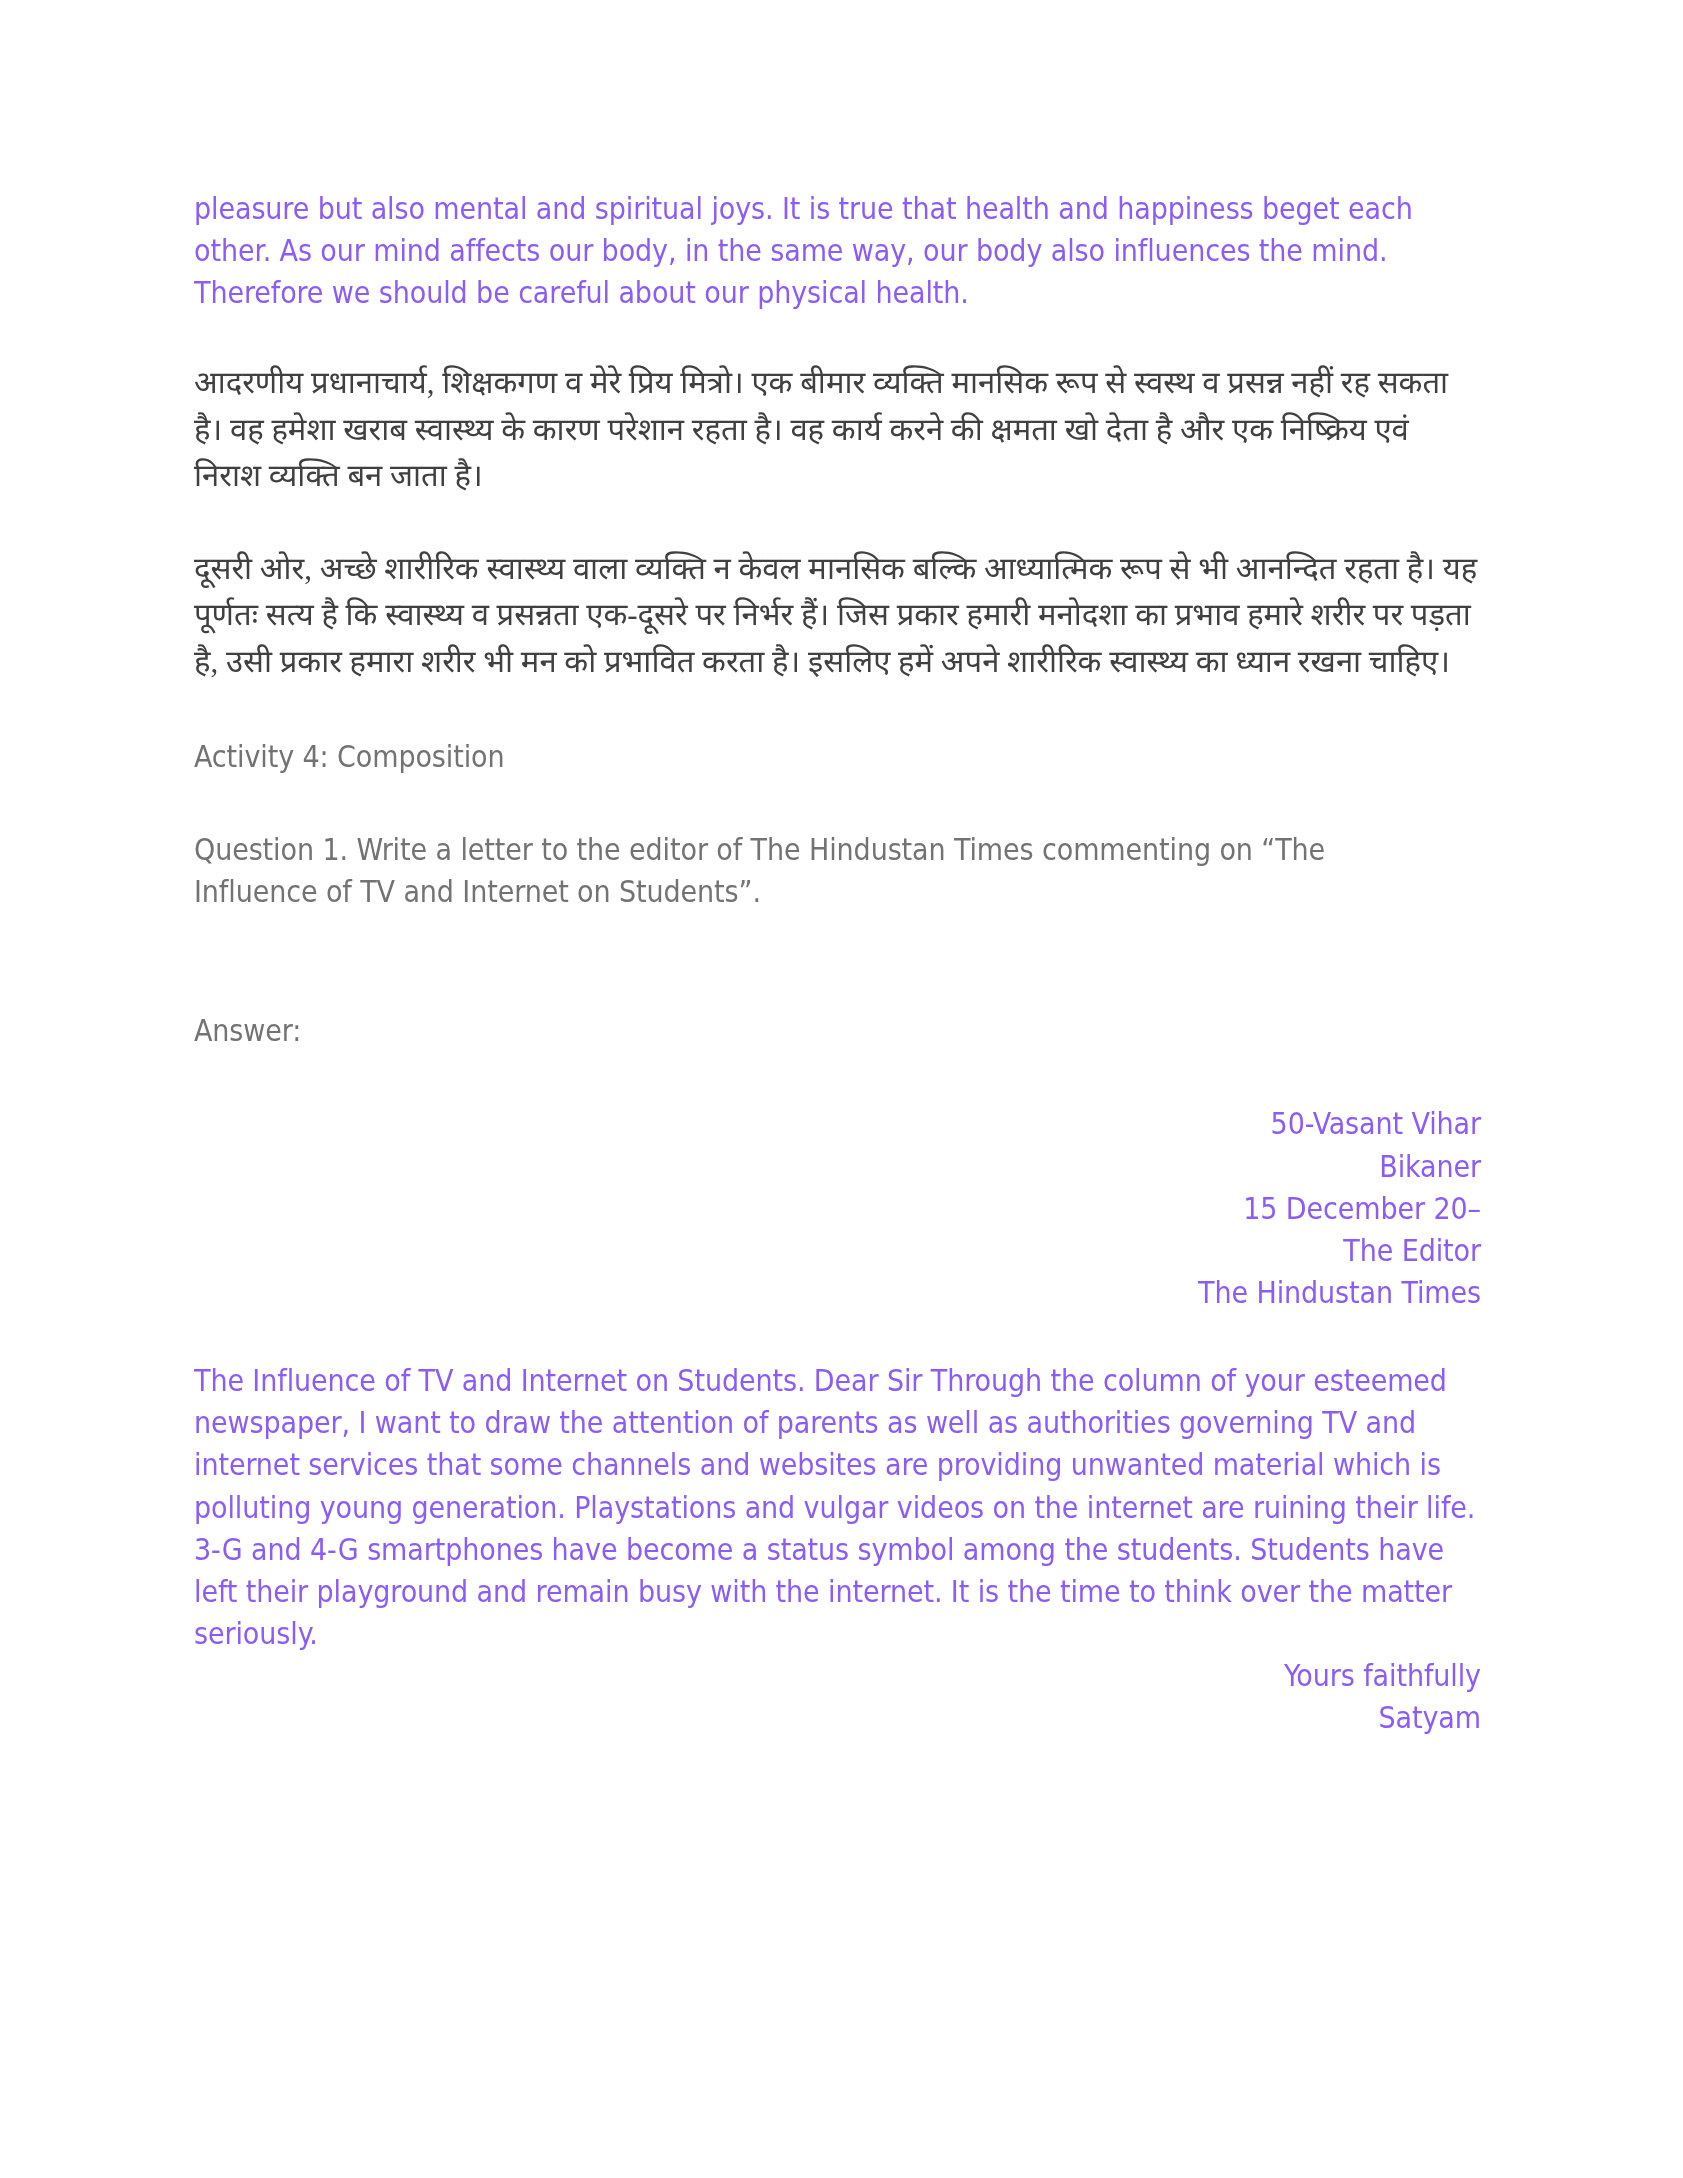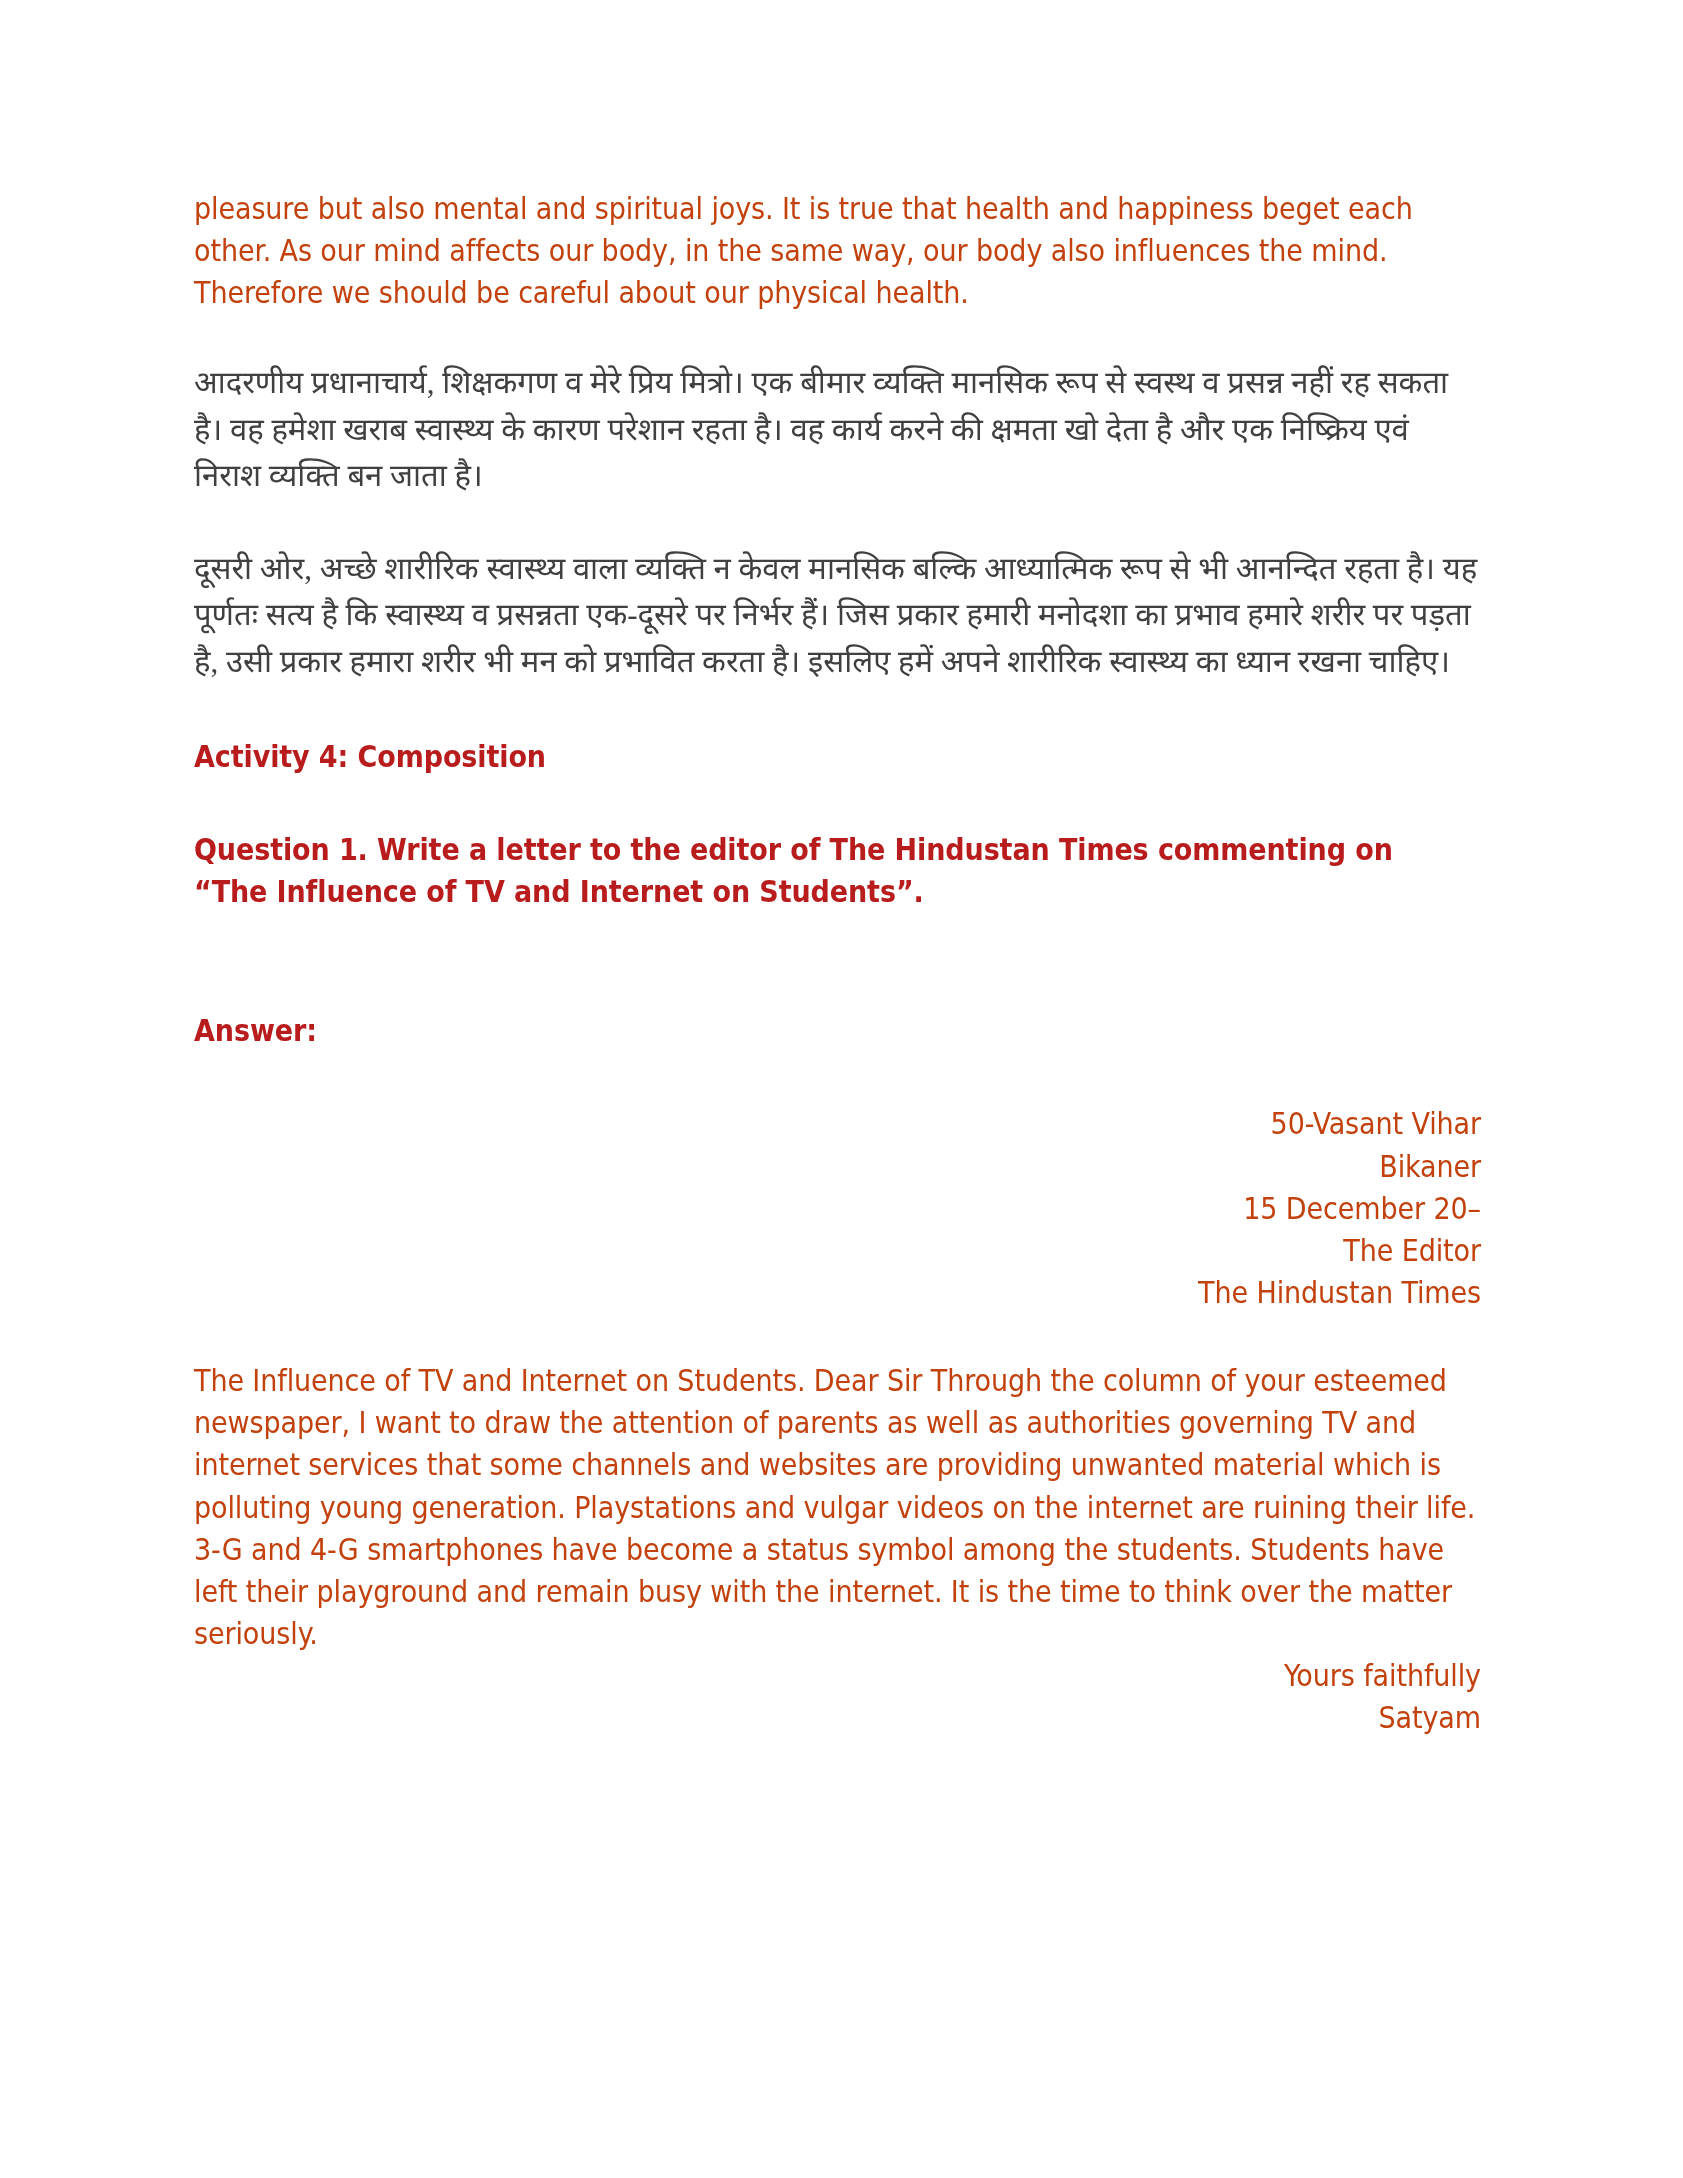--- a/index.html
+++ b/index.html
@@ -27,44 +27,44 @@
   }
   
   p.body-text,
   .addr-line,
   .sig-line {
     font-family: "DejaVu Sans Condensed", "Liberation Sans Narrow", "Liberation Sans", sans-serif;
     font-size: 30px;
     line-height: 1.405;
     letter-spacing: -0.1px;
     margin: 0;
-    color: #c2410c;
+    color: #8b5cf6;
     font-weight: 400;
   }
   p.body-text {
     text-align: left;
   }
   
   p.hindi-text {
     font-family: "Liberation Serif", "DejaVu Serif", serif;
     font-size: 31px;
     line-height: 1.50;
     margin: 0;
     color: #404040;
     font-weight: 400;
   }
   h3.section-heading,
   h3.question-heading,
   h3.answer-heading {
     font-family: "DejaVu Sans Condensed", "Liberation Sans Narrow", "Liberation Sans", sans-serif;
     font-size: 30px;
     line-height: 1.40;
-    font-weight: 700;
+    font-weight: 400;
     margin: 0;
-    color: #b91c1c;
+    color: #737373;
     letter-spacing: -0.1px;
   }
   h3.question-heading {
     max-width: 1218px;
   }
   .gap-para  { height: 46px; }
   .gap-block { height: 51px; }
   .addr-block, .letter-close { margin: 0; }
   .addr-line, .sig-line { display: block; text-align: right; }
 </style>

